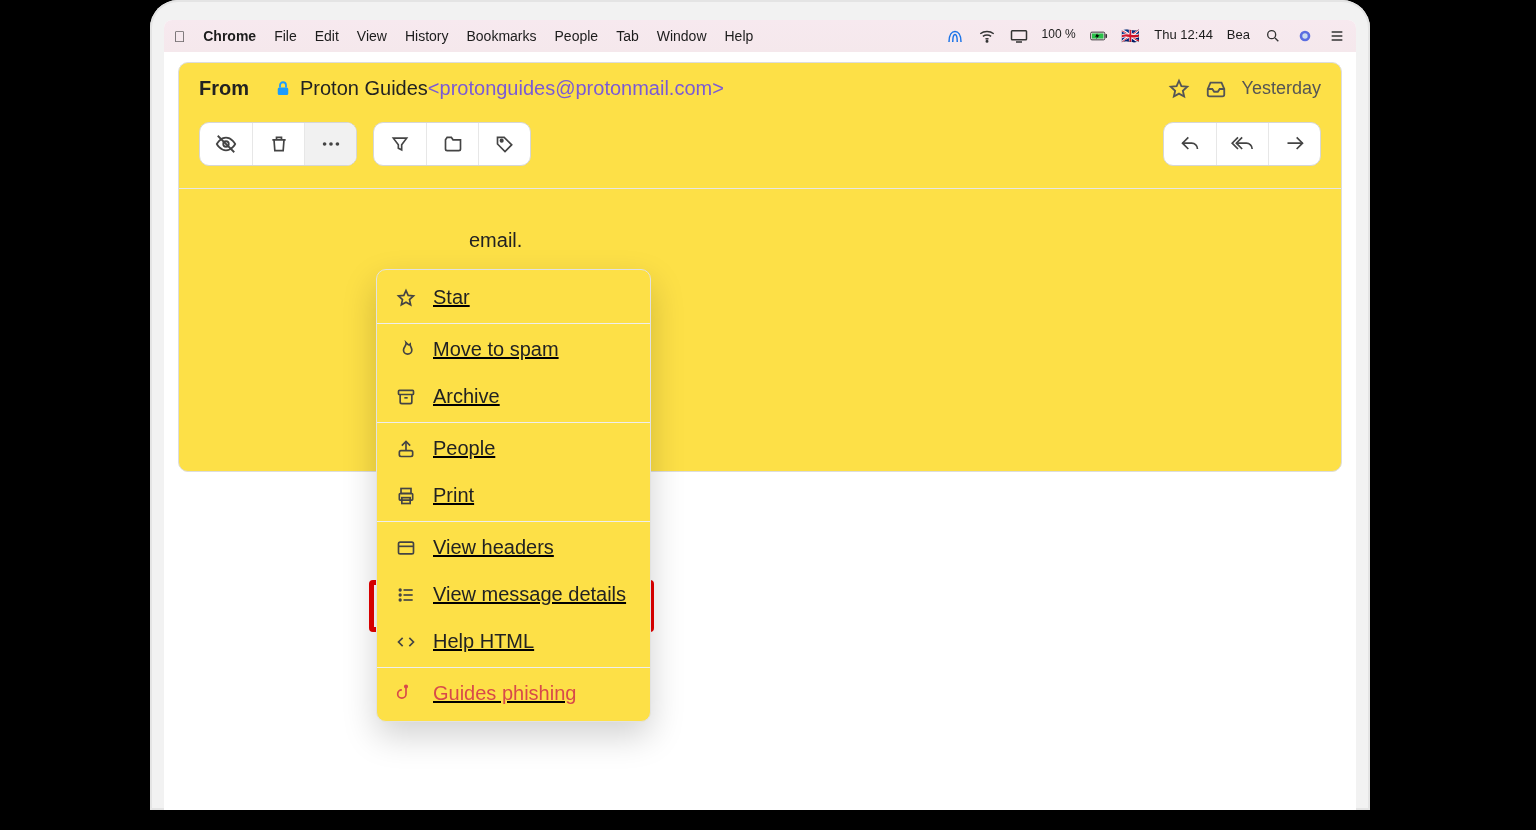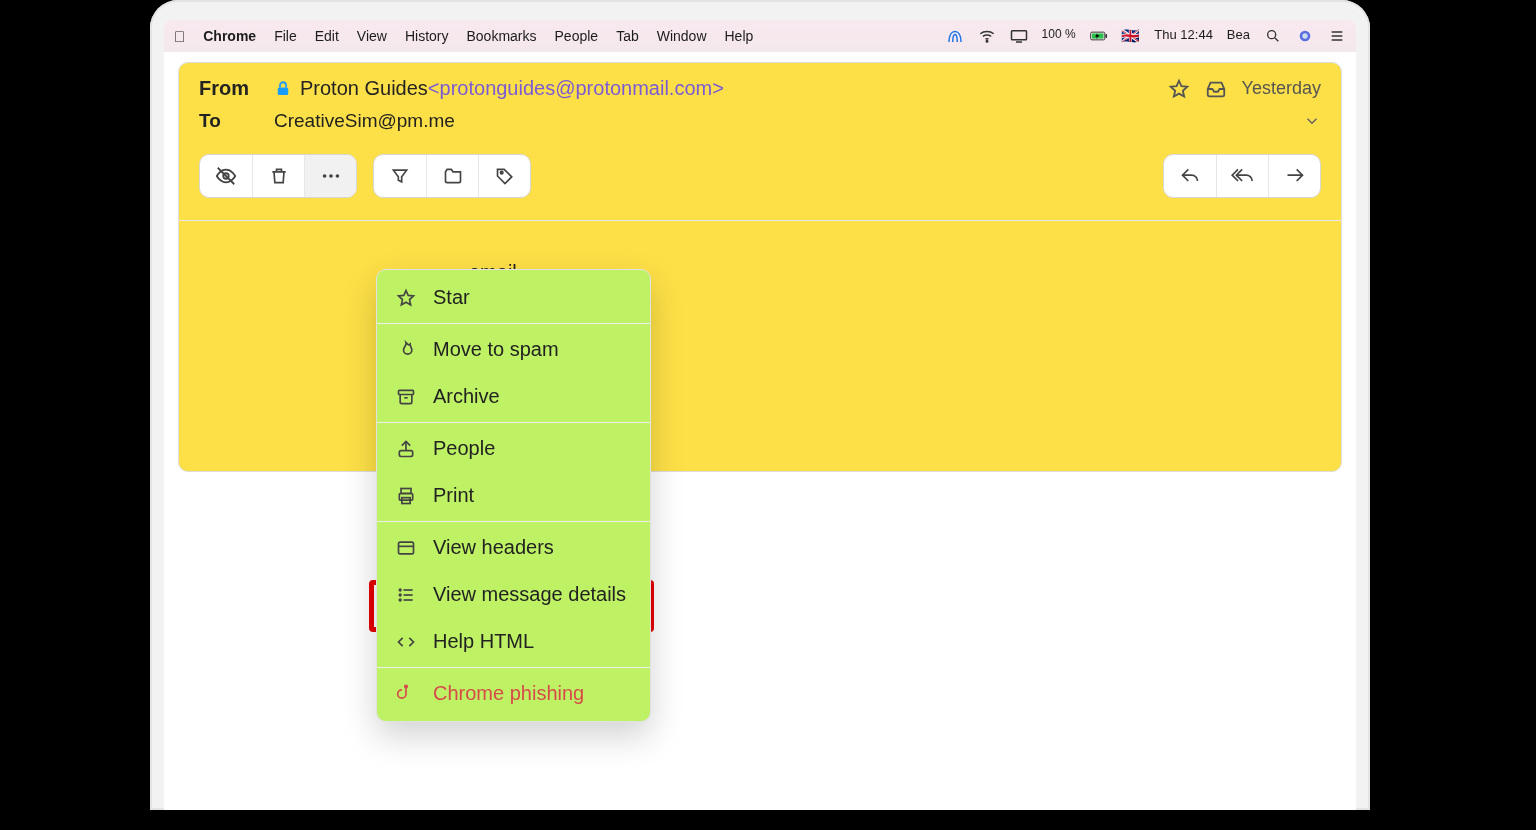--- a/index.html
+++ b/index.html
@@ -84,26 +84,27 @@
 
   .divider-h { height:1px; background:#e6e6e6; margin:22px -20px 0 -20px;}
   .body-text { font-size:20px; color:#222; padding:40px 0 0 270px; }
 
   
   .dropdown {
     position:absolute;
     left: 212px;
     top: 249px;
     width: 275px;
-    background:#bef264;
+    background:#fde047;
     border:1px solid #e2e2e2;
     border-radius:10px;
     box-shadow: 0 14px 34px rgba(0,0,0,.18);
     z-index: 50;
     padding:4px 0;
+    text-decoration:underline;
   }
   .ditem {
     display:flex; align-items:center; gap:16px;
     padding:12px 18px;
     font-size:20px; color:#222;
     cursor:pointer;
   }
   .ditem .dicon{ width:22px; display:flex; justify-content:center; color:#444;}
   .dsep { height:1px; background:#eee; margin:2px 0;}
   .ditem.danger { color:#d84a4a; }
@@ -210,29 +211,20 @@
           </span>
           <span>
             <svg width="24" height="22" viewBox="0 0 24 24" fill="none" stroke="#555" stroke-width="2">
                 <path d="M3 12l3-7h12l3 7v6a2 2 0 0 1-2 2H5a2 2 0 0 1-2-2z"></path>
                 <path d="M3 12h5l2 3h4l2-3h5"></path>
               </svg>
           </span>
           <span>Yesterday</span>
         </div>
       </div>
-      <div class="row to-row">
-        <span class="to-label">To</span>
-        <span>CreativeSim@pm.me</span>
-        <span class="chev">
-          <svg width="18" height="18" viewBox="0 0 24 24" fill="none" stroke="#666" stroke-width="2">
-              <path d="M6 9l6 6 6-6"></path>
-            </svg>
-        </span>
-      </div>
 
       <div class="toolbar">
         <div class="btngroup">
           <div class="tbtn">
             <svg width="22" height="22" viewBox="0 0 24 24" fill="none" stroke="#444" stroke-width="2">
                 <path d="M2 12s3.5-7 10-7 10 7 10 7-3.5 7-10 7S2 12 2 12z"></path>
                 <circle cx="12" cy="12" r="3"></circle>
                 <line x1="3" y1="3" x2="21" y2="21"></line>
               </svg>
           </div>
@@ -379,20 +371,20 @@
         <span>Help HTML</span>
       </div>
       <div class="dsep"></div>
       <div class="ditem danger">
         <span class="dicon">
           <svg width="20" height="20" viewBox="0 0 24 24" fill="none" stroke="#d84a4a" stroke-width="2">
               <path d="M12 3v9a5 5 0 1 1-5-5"></path>
               <circle cx="12" cy="3" r="1.5" fill="#d84a4a"></circle>
             </svg>
         </span>
-        <span>Chrome phishing</span>
+        <span>Guides phishing</span>
       </div>
     </div>
 
     <div class="highlight-box" style="left:205px; top:560px; width:285px; height:52px;"></div>
 
   </div>
 </div>
 
 </body></html>

